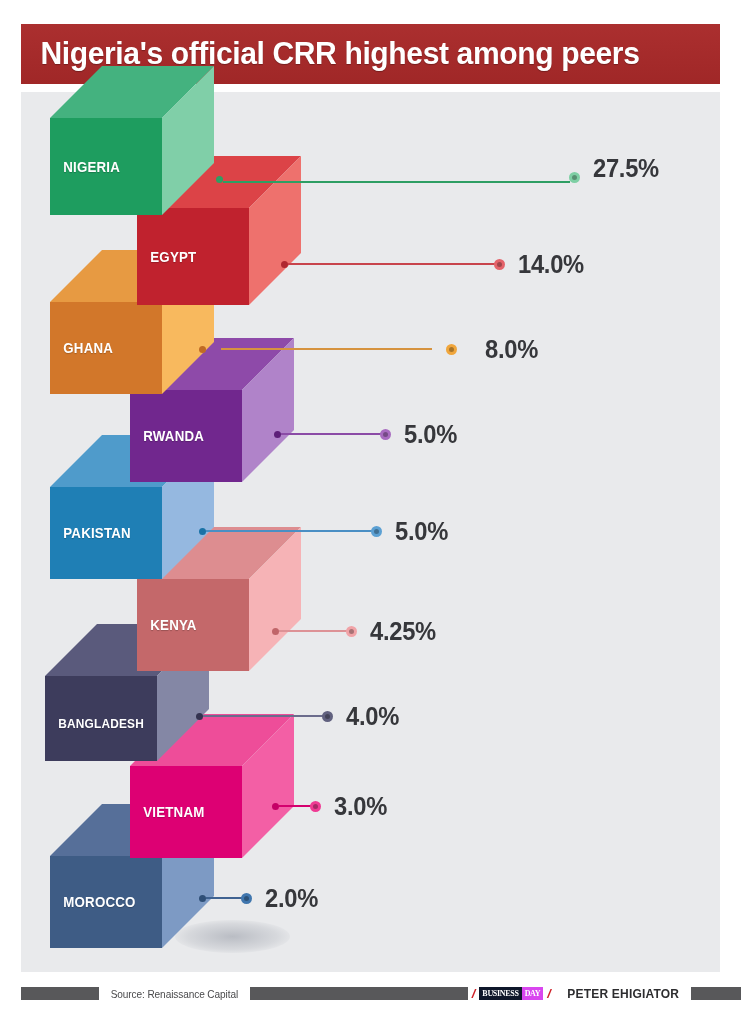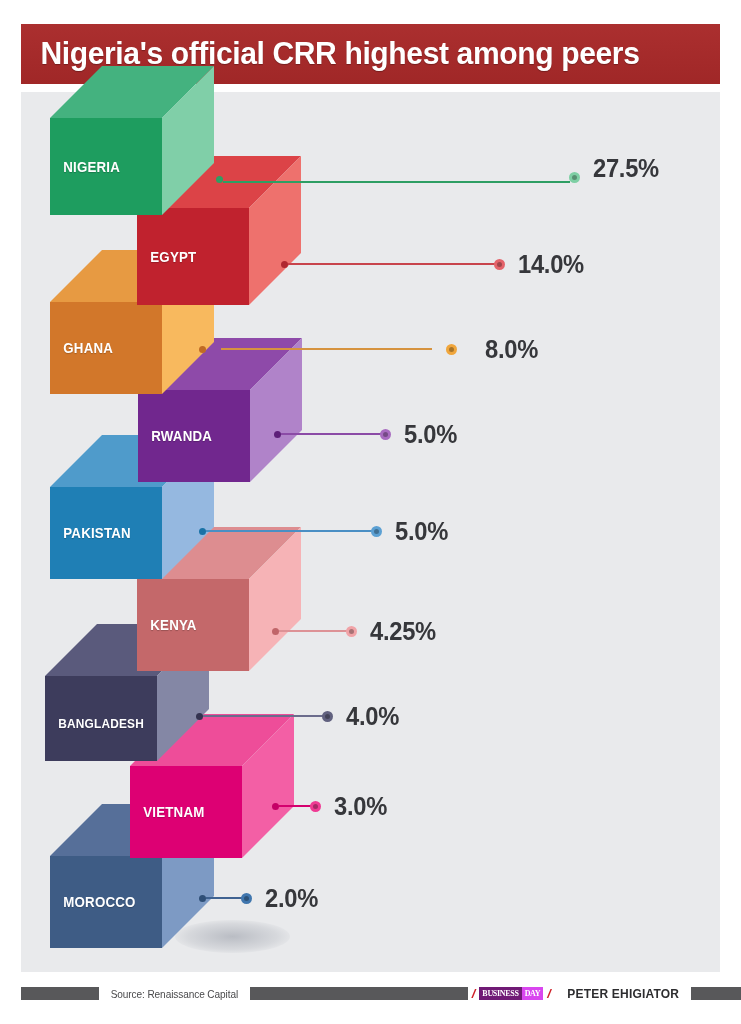--- a/index.html
+++ b/index.html
@@ -152,21 +152,21 @@
     font-weight:bold;
     font-style:italic;
     padding:0 4px;
     line-height:1;
   }
   .logo {
     display:flex; align-items:stretch; height:13px;
     flex:0 0 auto;
   }
   .logo-a {
-    background:#701a75;
+    background:#0f172a;
     color:#ffffff;
     font-size:8px;
     font-weight:bold;
     letter-spacing:-0.3px;
     padding:0 3px;
     display:flex; align-items:center;
     font-family:"Liberation Serif", serif;
   }
   .logo-b {
     background:#d946ef;
@@ -228,21 +228,21 @@
         <svg width="168" height="148" style="left: 0px; top: -52px;">
           <polygon points="0,52 52,0 164,0 112,52" fill="#e79a42"></polygon>
           <polygon points="112,52 164,0 164,92 112,144" fill="#f8b95e"></polygon>
           <polygon points="0,144 112,144 112,144" fill="#f8b95e"></polygon>
           <rect x="0" y="52" width="112" height="92" fill="#d2772a"></rect>
         </svg>
         <div class="face-front">
           <span class="label">GHANA</span>
         </div>
       </div>
-      <div class="cube" style="left: 130px; top: 390px; width: 100px; height: 92px; z-index: 17; margin-left: 8px;">
+      <div class="cube" style="left: 130px; top: 390px; width: 100px; height: 92px; z-index: 17;">
         <svg width="168" height="148" style="left: 0px; top: -52px;">
           <polygon points="0,52 52,0 164,0 112,52" fill="#8e4aa9"></polygon>
           <polygon points="112,52 164,0 164,92 112,144" fill="#b083c9"></polygon>
           <polygon points="0,144 112,144 112,144" fill="#b083c9"></polygon>
           <rect x="0" y="52" width="112" height="92" fill="#71278e"></rect>
         </svg>
         <div class="face-front">
           <span class="label">RWANDA</span>
         </div>
       </div>

